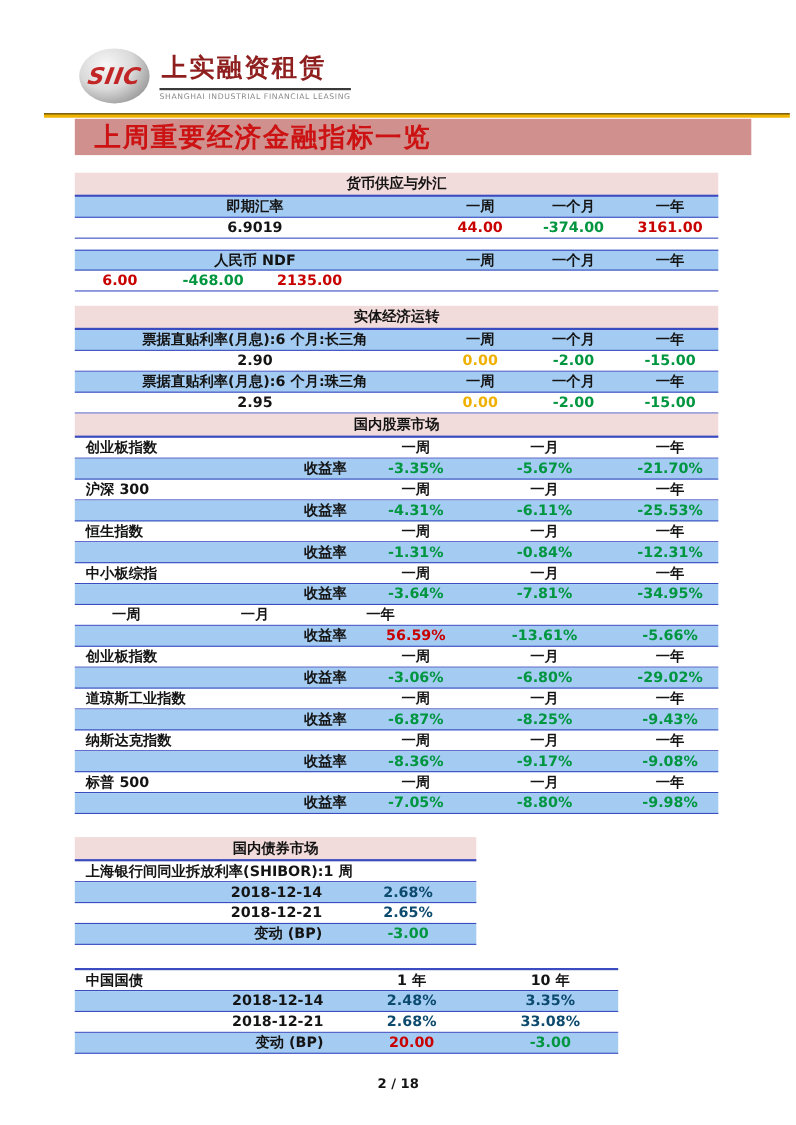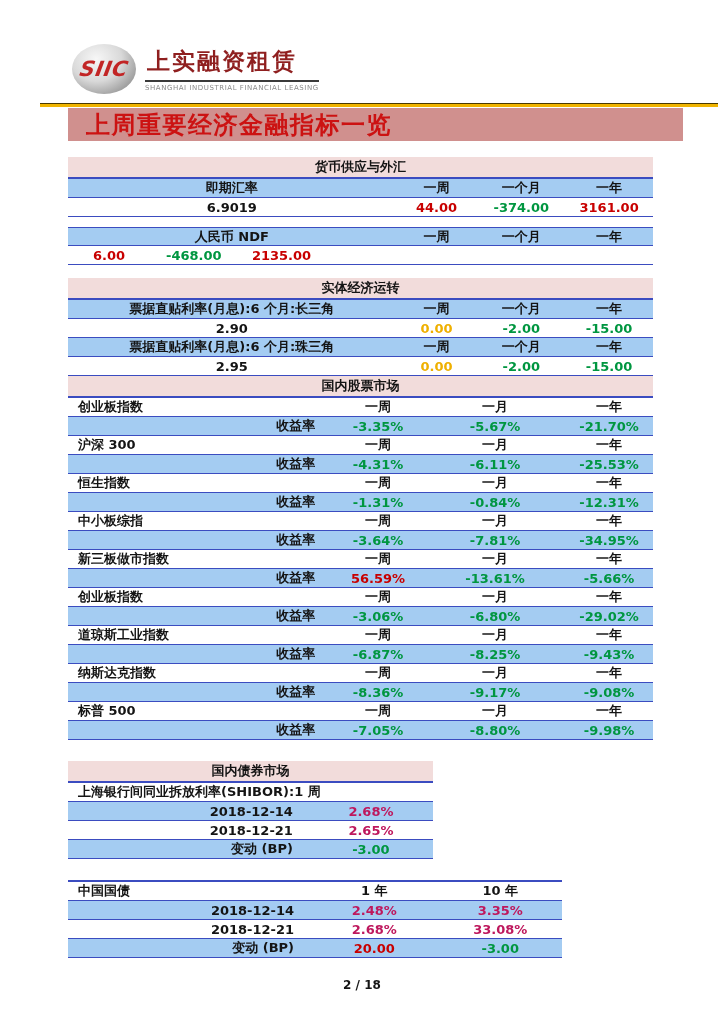--- a/index.html
+++ b/index.html
@@ -43,21 +43,21 @@
   .fullw { width:100%; }
 
   .t-money .c1{width:56%} .t-money .c2{width:14%} .t-money .c3{width:15%} .t-money .c4{width:15%}
   .t-stock .c1{width:45%} .t-stock .c2{width:16%} .t-stock .c3{width:24%} .t-stock .c4{width:15%}
   .t-bond1 .c1{width:66%} .t-bond1 .c2{width:34%}
   .t-bond2 .c1{width:49%} .t-bond2 .c2{width:26%} .t-bond2 .c3{width:25%}
 
   .v-red { color:#c80000; }
   .v-green { color:#009640; }
   .v-yellow { color:#efb000; }
-  .v-black { color:#be185d;text-align:center; }
+  .v-black { color:#0c4a6e;text-align:center; }
 
   .footer { text-align:center; margin-top:20px; font-size:12px; font-weight:bold; color:#141414; }
 </style>
 </head>
 <body>
 
 <div class="page">
 
   <div class="logo-row">
     <div class="logo-circle">
@@ -179,21 +179,20 @@
         <div class="cell c3">一月</div>
         <div class="cell c4">一年</div>
       </div>
       <div class="row blue">
         <div class="cell c1 right">收益率</div>
         <div class="cell c2 v-green">-3.64%</div>
         <div class="cell c3 v-green">-7.81%</div>
         <div class="cell c4 v-green">-34.95%</div>
       </div>
       <div class="row">
-        <div class="cell c1 left">新三板做市指数</div>
         <div class="cell c2">一周</div>
         <div class="cell c3">一月</div>
         <div class="cell c4">一年</div>
       </div>
       <div class="row blue">
         <div class="cell c1 right">收益率</div>
         <div class="cell c2 v-red">56.59%</div>
         <div class="cell c3 v-green">-13.61%</div>
         <div class="cell c4 v-green">-5.66%</div>
       </div>

